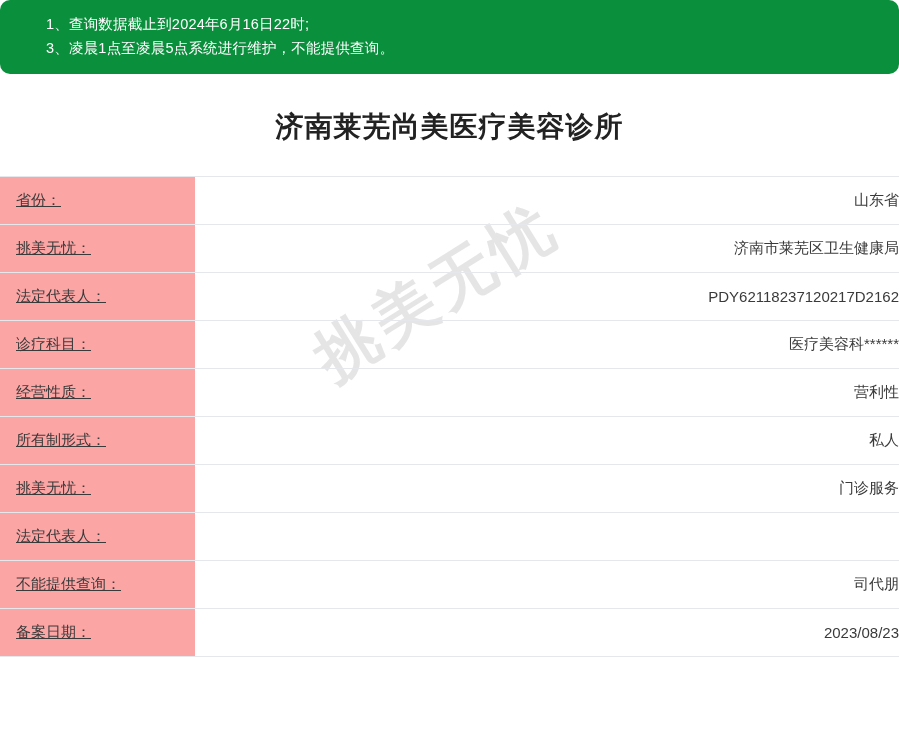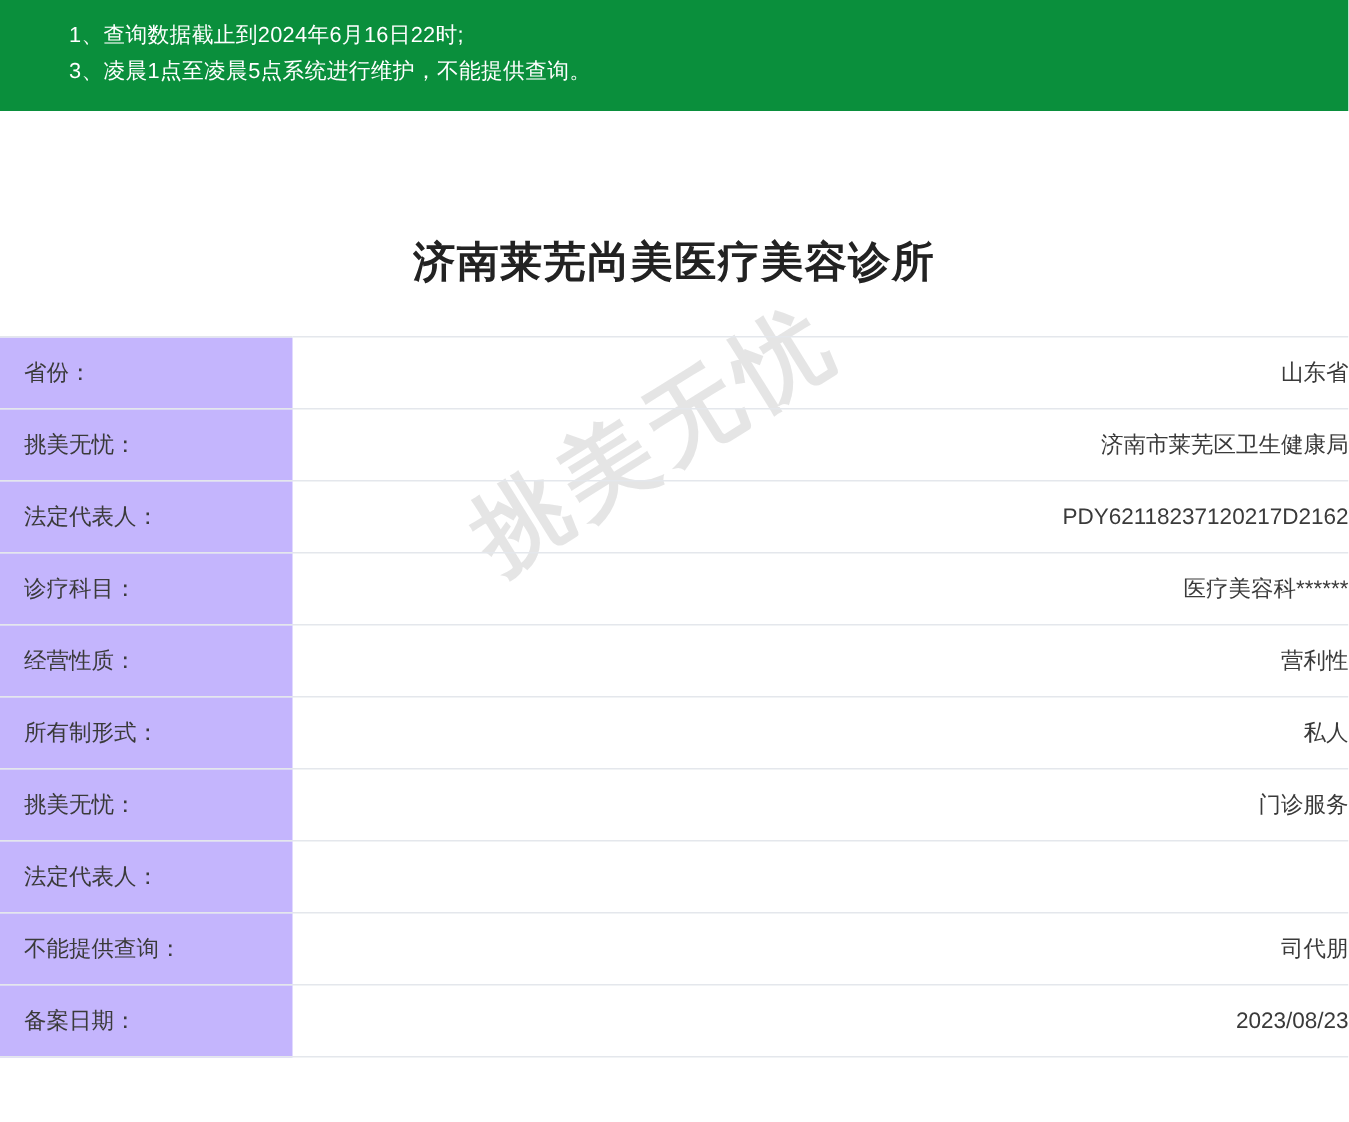--- a/index.html
+++ b/index.html
@@ -16,34 +16,34 @@
     overflow: hidden;
   }
 
   
   .notice {
     background: #0a8f3c;
     color: #ffffff;
     padding: 12px 0 14px 0;
     width: 899px;
     box-sizing: border-box;
+    border-radius: 10px;
   }
   .notice-line {
     font-size: 14.5px;
     line-height: 24px;
     padding-left: 46px;
     letter-spacing: 0.2px;
     white-space: nowrap;
   }
 
   
   .title-wrap {
     text-align: center;
     padding: 34px 0 30px 0;
-    margin-top: 48px;
   }
   .title {
     font-size: 28px;
     font-weight: bold;
     color: #222222;
     letter-spacing: 1px;
   }
 
   
   .table {
@@ -62,22 +62,23 @@
   .table td {
     padding: 14px 0;
     font-size: 15px;
     vertical-align: middle;
     height: 18px;
   }
   td.label {
     width: 195px;
     padding-left: 16px;
     color: #3a3a3a;
-    background: #c4b5fd;
+    background: #fca5a5;
     box-sizing: border-box;
+    text-decoration: underline;
   }
   td.value {
     padding-left: 16px;
     color: #3a3a3a;
     background: transparent;
     box-sizing: border-box;
     text-align: right;
   }
   .table tr:last-child {
     border-bottom: 1px solid #e4e7ec;

